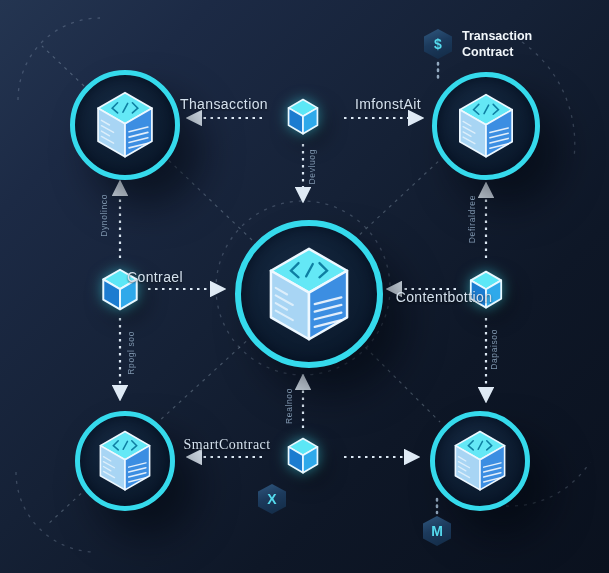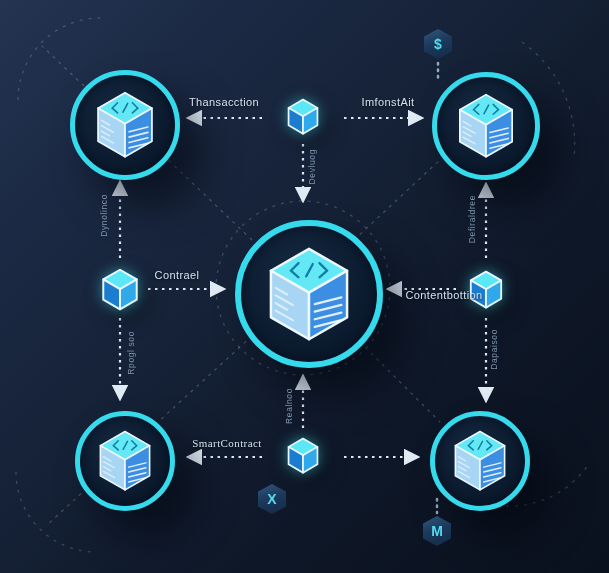--- a/index.html
+++ b/index.html
@@ -13,21 +13,21 @@
     border:5px solid #35daec;
     background:radial-gradient(circle at 40% 32%,#14273f 0%,#0b1a2d 72%);
     box-shadow:22px 26px 38px rgba(2,6,13,.55), inset 0 0 14px rgba(0,10,25,.7);
     display:flex;align-items:center;justify-content:center;
   }
   .node.center{border-width:6px;}
   .cube-slot{display:block;}
   .cube-small{position:absolute;filter:drop-shadow(0 0 7px rgba(64,222,243,.55)) drop-shadow(6px 8px 10px rgba(0,0,0,.45));}
   .edge-label{
     position:absolute;transform:translateX(-50%);
-    font-size:11px;color:#d4e1ee;letter-spacing:.4px;white-space:nowrap;
+    font-size:14px;color:#d4e1ee;letter-spacing:.4px;white-space:nowrap;
     text-shadow:0 1px 2px rgba(0,0,0,.6);
   }
   .vlabel{
     position:absolute;writing-mode:vertical-rl;transform:rotate(180deg);
     font-size:8.5px;color:#7e95ad;letter-spacing:.6px;white-space:nowrap;
   }
   .badge{position:absolute;display:flex;align-items:flex-start;gap:10px;}
   .hex{
     width:28px;height:30px;flex:0 0 28px;
     clip-path:polygon(50% 0%,100% 25%,100% 75%,50% 100%,0% 75%,0% 25%);
@@ -243,35 +243,39 @@
   <span class="cube-small" style="left:284px;top:435px;width:38px;height:42px;"><svg viewBox="0 0 100 104" width="100%" height="100%">
     <g stroke="#e9f8ff" stroke-width="4.5" stroke-linejoin="round">
       <polygon points="50,6 88,28 50,50 12,28" fill="#5ce7f6"></polygon>
       <polygon points="12,28 50,50 50,96 12,74" fill="#1c7cd0"></polygon>
       <polygon points="88,28 50,50 50,96 88,74" fill="#2fa9ea"></polygon>
     </g>
   </svg></span>
 
   <span class="edge-label" style="left:224px;top:96px;">Thansacction</span>
   <span class="edge-label" style="left:388px;top:96px;">ImfonstAit</span>
-  <span class="edge-label" style="left:177px;top:269px;text-align:center;">Contrael</span>
+  <span class="edge-label" style="left:155px;top:269px;text-align:center;">Contrael</span>
   <span class="edge-label" style="left:424px;top:289px;margin-left:20px;">Contentbottion</span>
   <span class="edge-label" style="left:227px;top:437px;font-family:Liberation Serif, serif;">SmartContract</span>
 
   <span class="vlabel" style="left:99px;top:194px;">Dynolinco</span>
   <span class="vlabel" style="left:126px;top:331px;">Rpogl soo</span>
   <span class="vlabel" style="left:307px;top:149px;">Devluog</span>
   <span class="vlabel" style="left:284px;top:388px;">Realnoo</span>
   <span class="vlabel" style="left:467px;top:195px;">Defiraldree</span>
   <span class="vlabel" style="left:489px;top:329px;">Dapaisoo</span>
 
   <div class="badge" style="left:424px;top:29px;">
     <div class="hex">
       <span>$</span>
     </div>
+    <div class="badge-text">
+      <div>Transaction</div>
+      <div>Contract</div>
+    </div>
   </div>
 
   <div class="badge" style="left:258px;top:484px;">
     <div class="hex">
       <span>X</span>
     </div>
   </div>
 
   <div class="badge" style="left:423px;top:516px;">
     <div class="hex">

